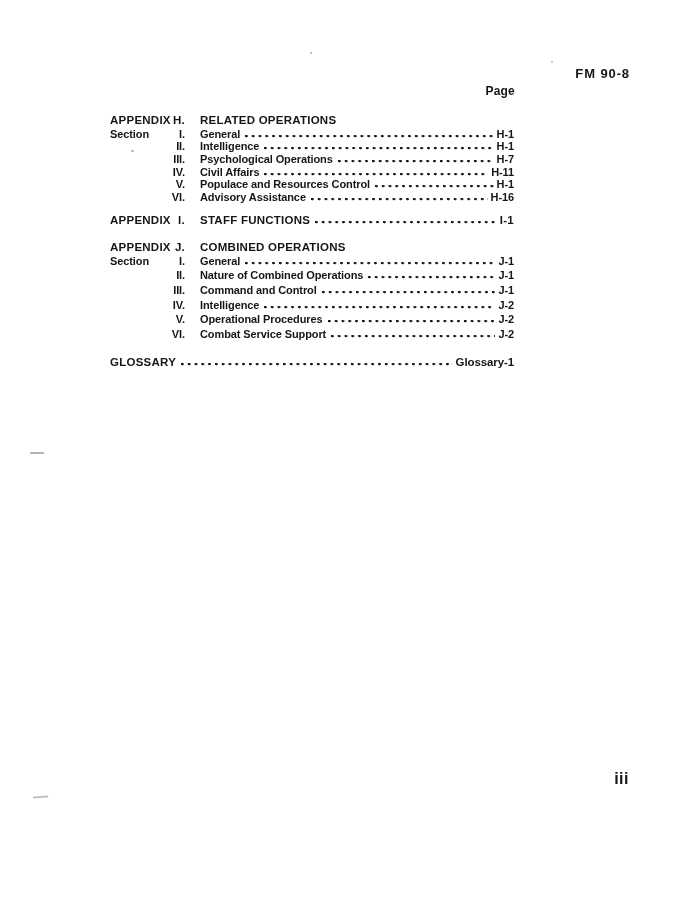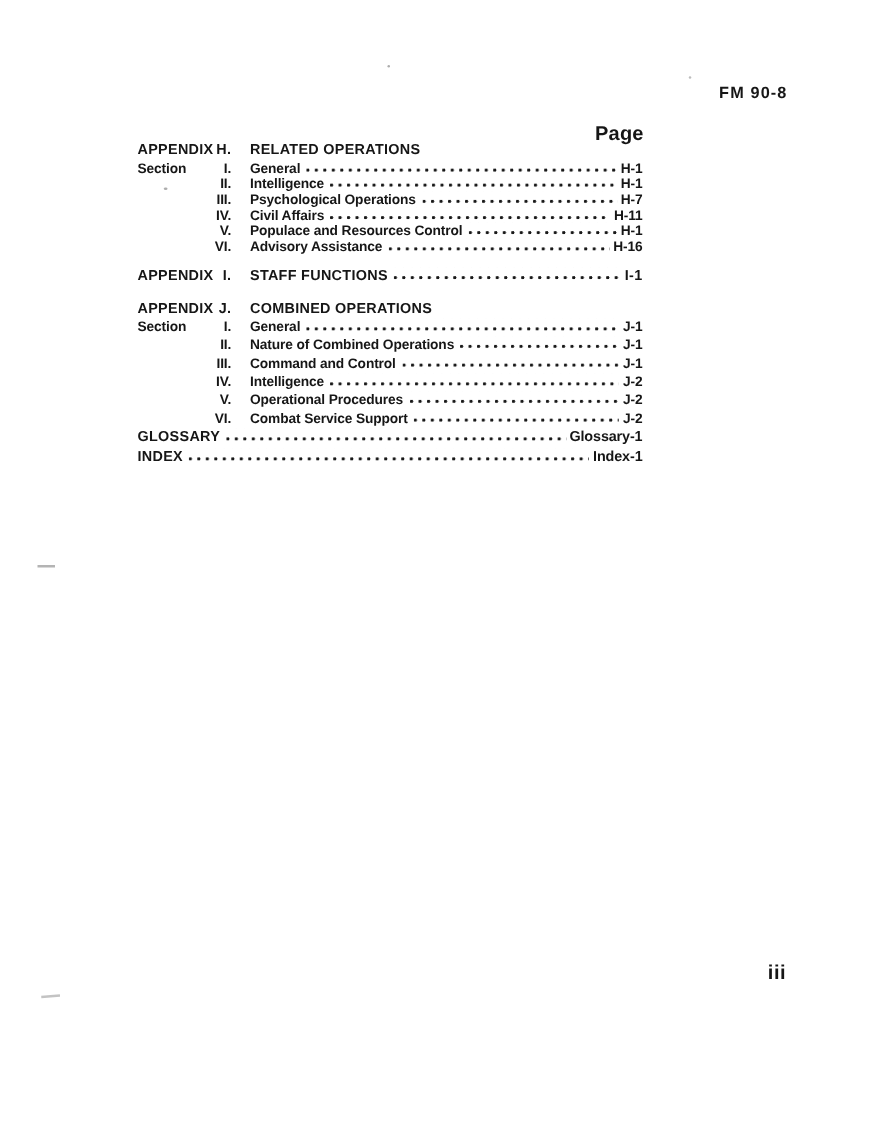--- a/index.html
+++ b/index.html
@@ -15,23 +15,23 @@
   }
   .doc-code {
     position: absolute;
     top: 66px;
     right: 70px;
     font-size: 13px;
     letter-spacing: 0.9px;
   }
   .page-col-label {
     position: absolute;
-    top: 99px;
+    top: 84px;
     right: 185px;
-    font-size: 16px;
+    font-size: 12px;
     letter-spacing: 0.2px;
   }
   .toc {
     position: absolute;
     left: 110px;
     top: 114px;
     width: 404px;
   }
   .row {
     display: flex;
@@ -55,21 +55,21 @@
     background-repeat: repeat-x;
   }
   .row.head { font-size: 11.5px; letter-spacing: 0.25px; }
   .block-h .row { height: 12.7px; line-height: 12.4px; }
   .block-h .row.head { height: 13.5px; line-height: 12.4px; }
   .block-i { margin-top: 10px; }
   .block-i .row { height: 14px; line-height: 13px; }
   .block-j { margin-top: 13px; }
   .block-j .row { height: 14.6px; line-height: 13.6px; }
   .block-j .row.head { height: 14.2px; line-height: 13.6px; }
-  .back { margin-top: 1px; }
+  .back { margin-top: 13px; }
   .back .row { height: 15.7px; line-height: 14.5px; font-size: 11.5px; }
   .back .c-title { letter-spacing: 0.25px; }
   .footer-folio {
     position: absolute;
     top: 770px;
     right: 71px;
     font-size: 16px;
     letter-spacing: 0.5px;
   }
   
@@ -214,25 +214,20 @@
         <span class="c-page">J-2</span>
       </div>
     </div>
 
     <div class="back">
       <div class="row">
         <span class="c-title">GLOSSARY</span>
         <span class="leader"></span>
         <span class="c-page">Glossary-1</span>
       </div>
-      <div class="row">
-        <span class="c-title">INDEX</span>
-        <span class="leader"></span>
-        <span class="c-page">Index-1</span>
-      </div>
     </div>
 
   </div>
 
   <div class="footer-folio">iii</div>
 
   <span class="artifact a-dot1"></span>
   <span class="artifact a-dot2"></span>
   <span class="artifact a-dot3"></span>
   <span class="artifact a-dash1"></span>

